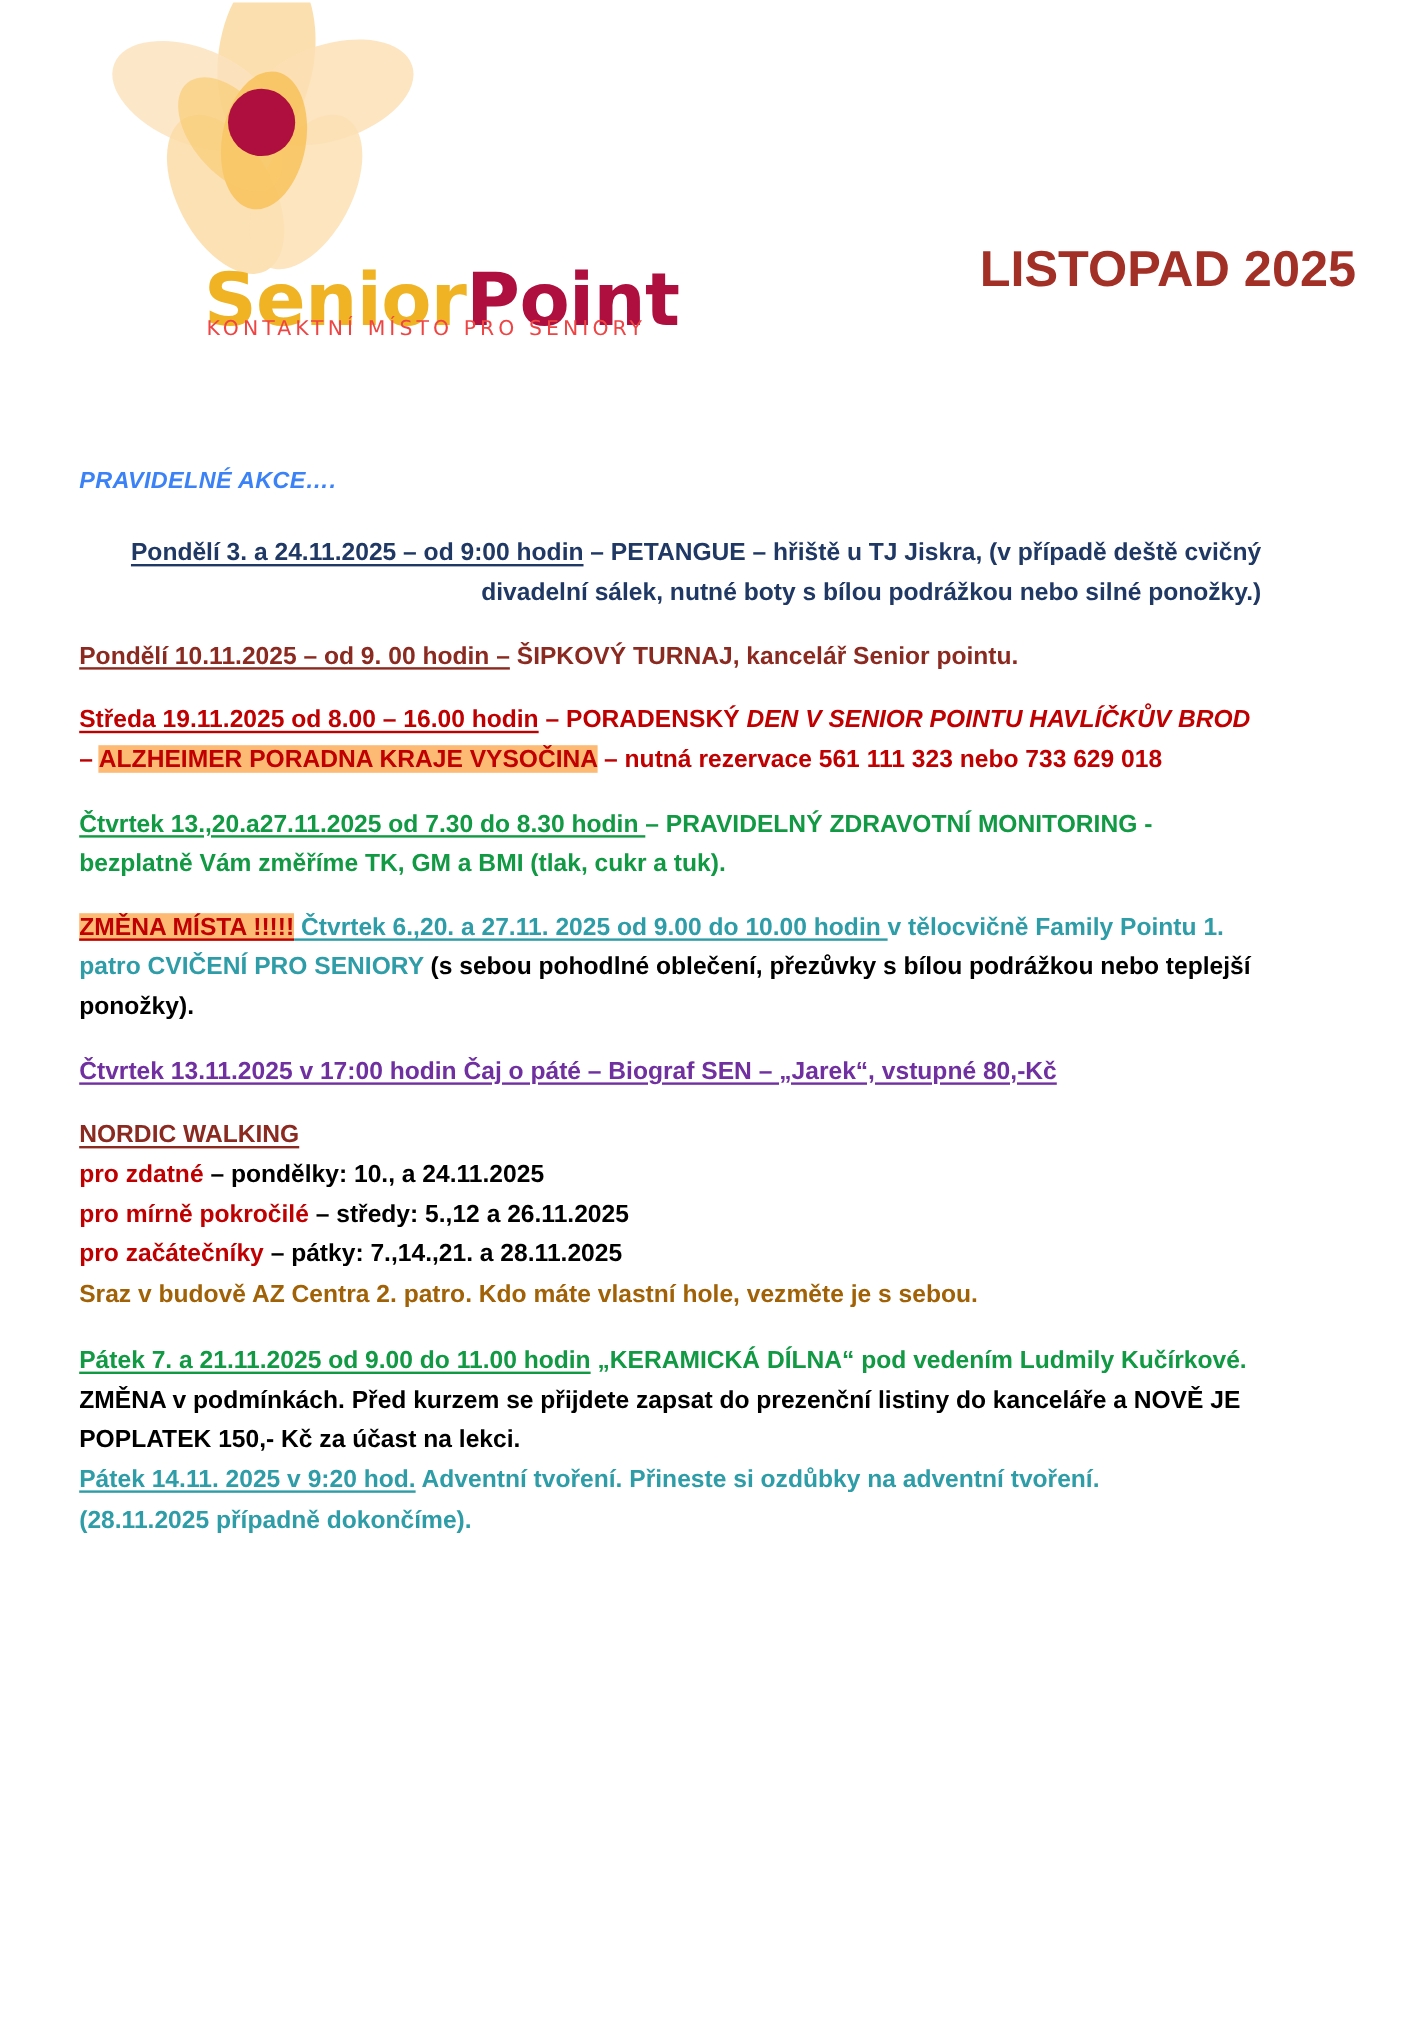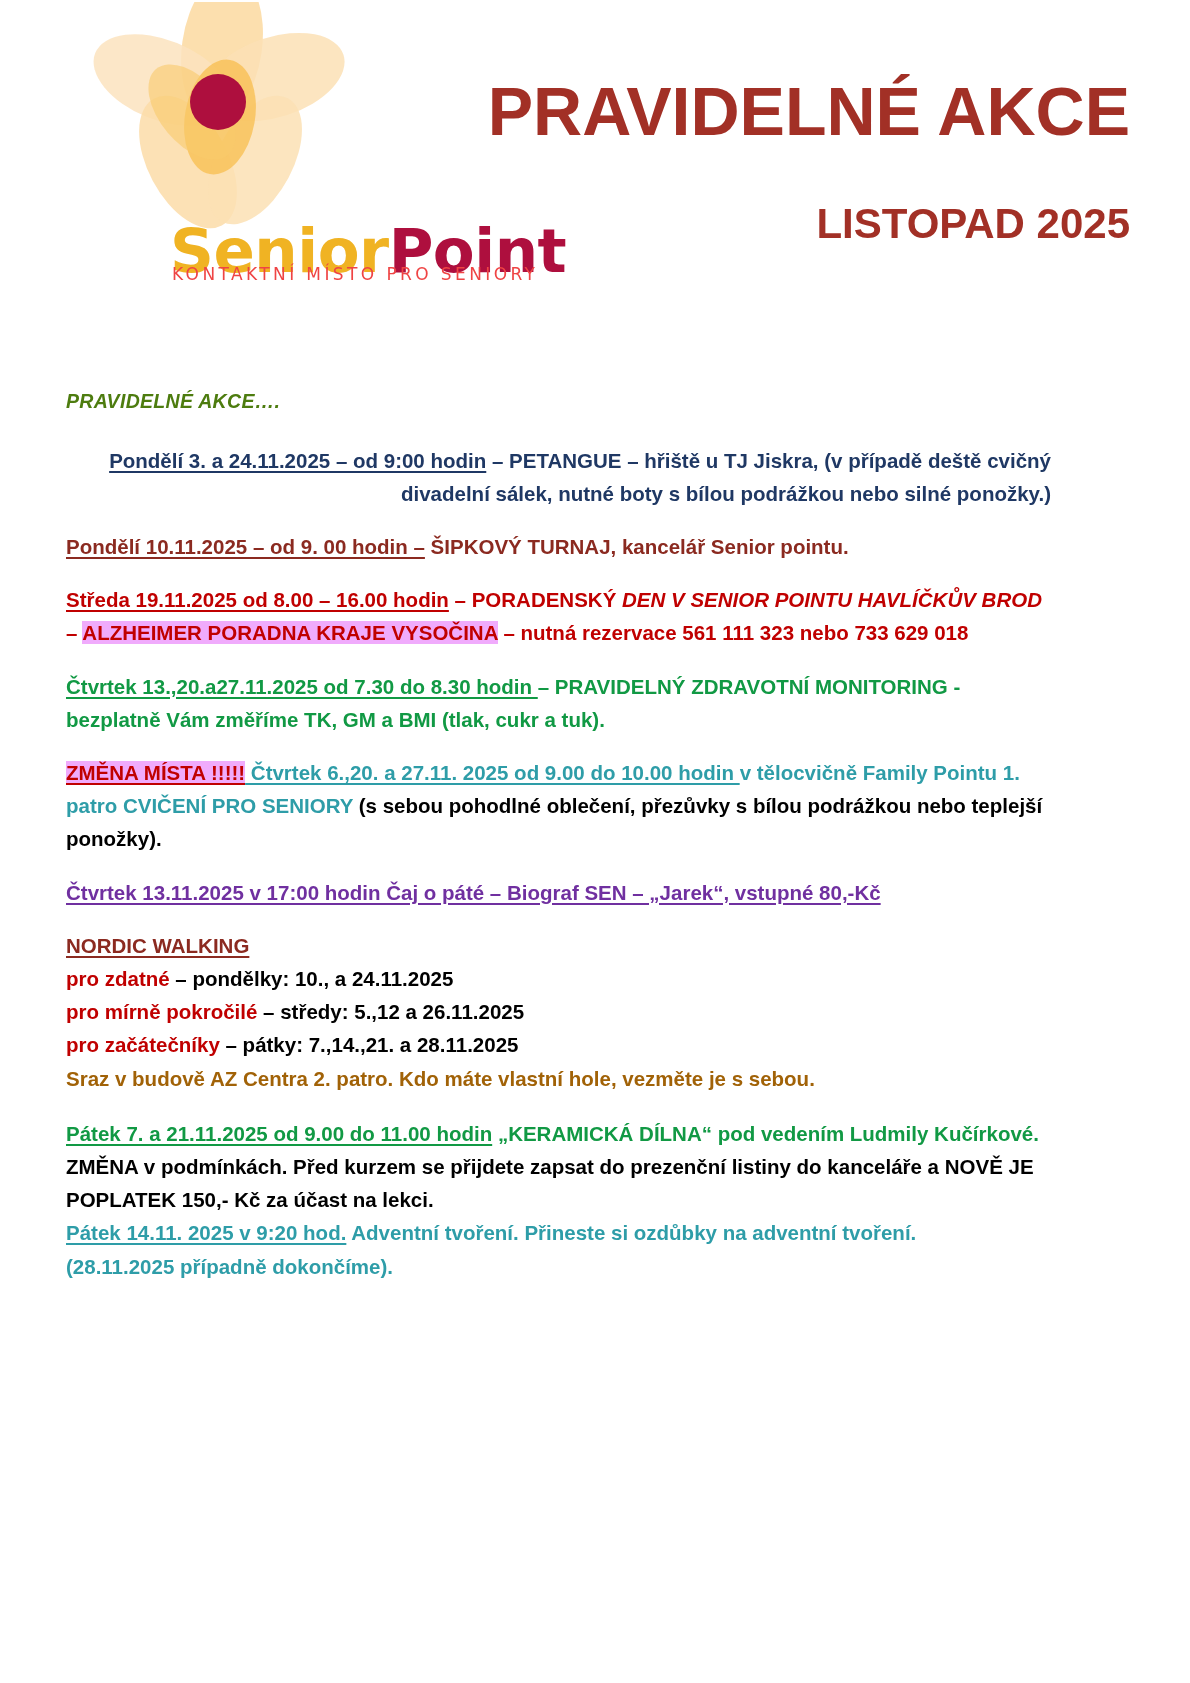--- a/index.html
+++ b/index.html
@@ -99,39 +99,39 @@
   .content p {
     margin: 0 0 20px 0;
   }
   .content p.tight {
     margin-bottom: 0px;
     margin-top: 12px;
   }
 
   .intro {
     font-style: italic;
-    color: #4d7c0f;
+    color: #3b82f6;
     font-size: 19.5px;
     letter-spacing: 0.3px;
     margin-bottom: 26px !important;
   }
 
   
   .c-navy   { color: #1F3864; text-align: right; }
   .c-darkred{ color: #8B2A20; }
   .c-red    { color: #C00000; }
   .c-green  { color: #119944; }
   .c-teal   { color: #2E9DA8; }
   .c-purple { color: #7030A0; }
   .c-black  { color: #000000; }
   .c-maroon { color: #a16207; }
 
   .u { text-decoration: underline; text-underline-offset: 3px; }
   .i { font-style: italic; }
-  .hl { background: #f0abfc; }
+  .hl { background: #fdba74; }
 
   .nordic-list p {
     margin: 0;
   }
   .nordic-block { margin-bottom: 22px; }
   .keramika-block p { margin: 0; }
 </style>
 </head>
 <body>
 
@@ -152,21 +152,20 @@
       </g>
     </svg>
 
     <div class="logo-wordmark">
       <span class="wm-senior">Senior</span><span class="wm-point">Point</span>
     </div>
 
     <div class="logo-tagline">KONTAKTNÍ MÍSTO PRO SENIORY</div>
   </div>
 
-  <div class="title-main">PRAVIDELNÉ AKCE</div>
   <div class="title-sub">LISTOPAD 2025</div>
 </div>
 
 <div class="content">
 
   <p class="intro">PRAVIDELNÉ AKCE….</p>
 
   <p class="c-navy">
     <span class="u">Pondělí 3. a 24.11.2025 – od 9:00 hodin</span><span> – PETANGUE – hřiště u TJ Jiskra, (v případě deště cvičný divadelní sálek, nutné boty s bílou podrážkou nebo silné ponožky.)</span>
   </p>

